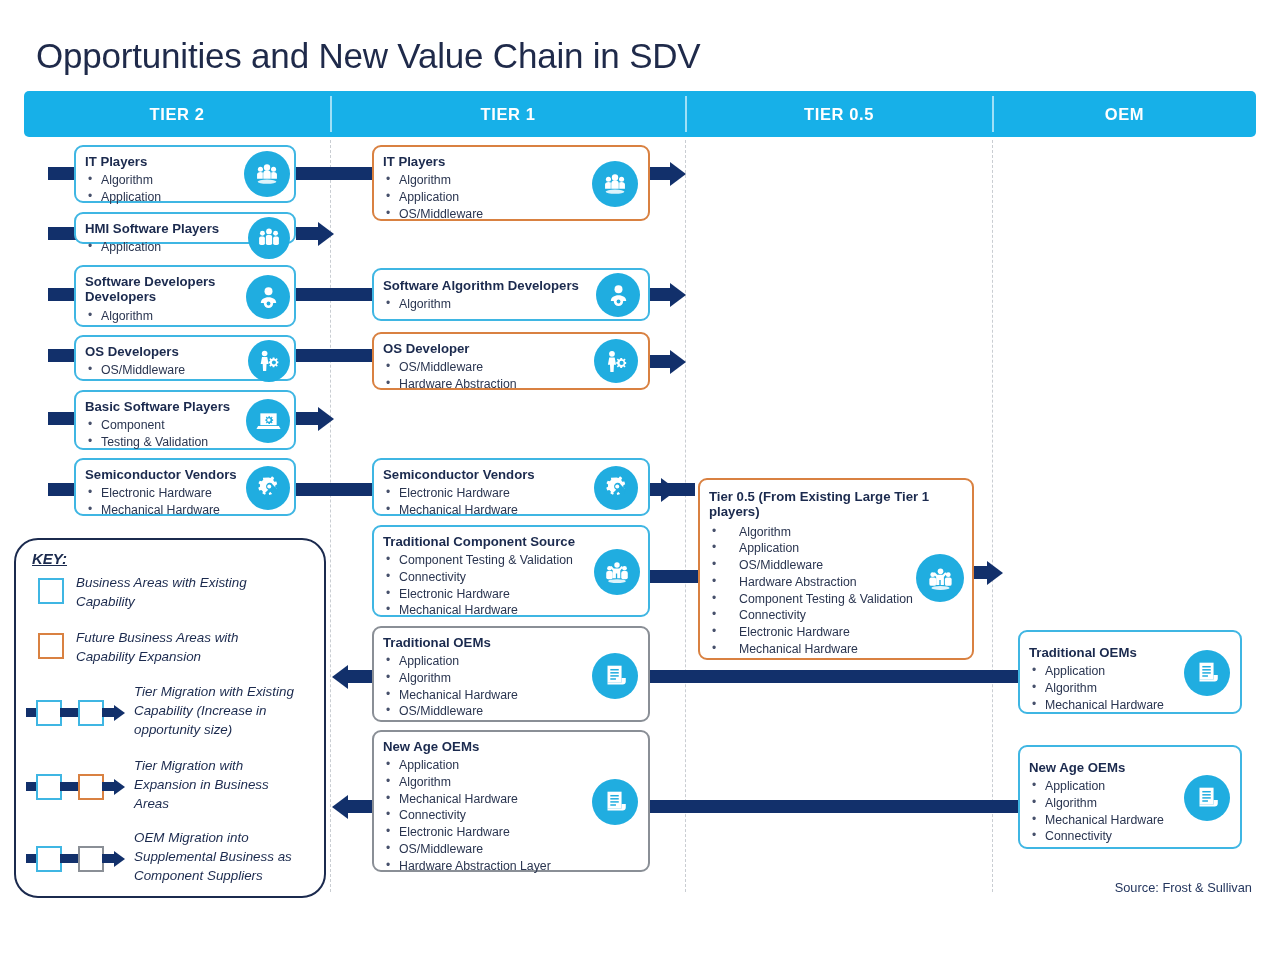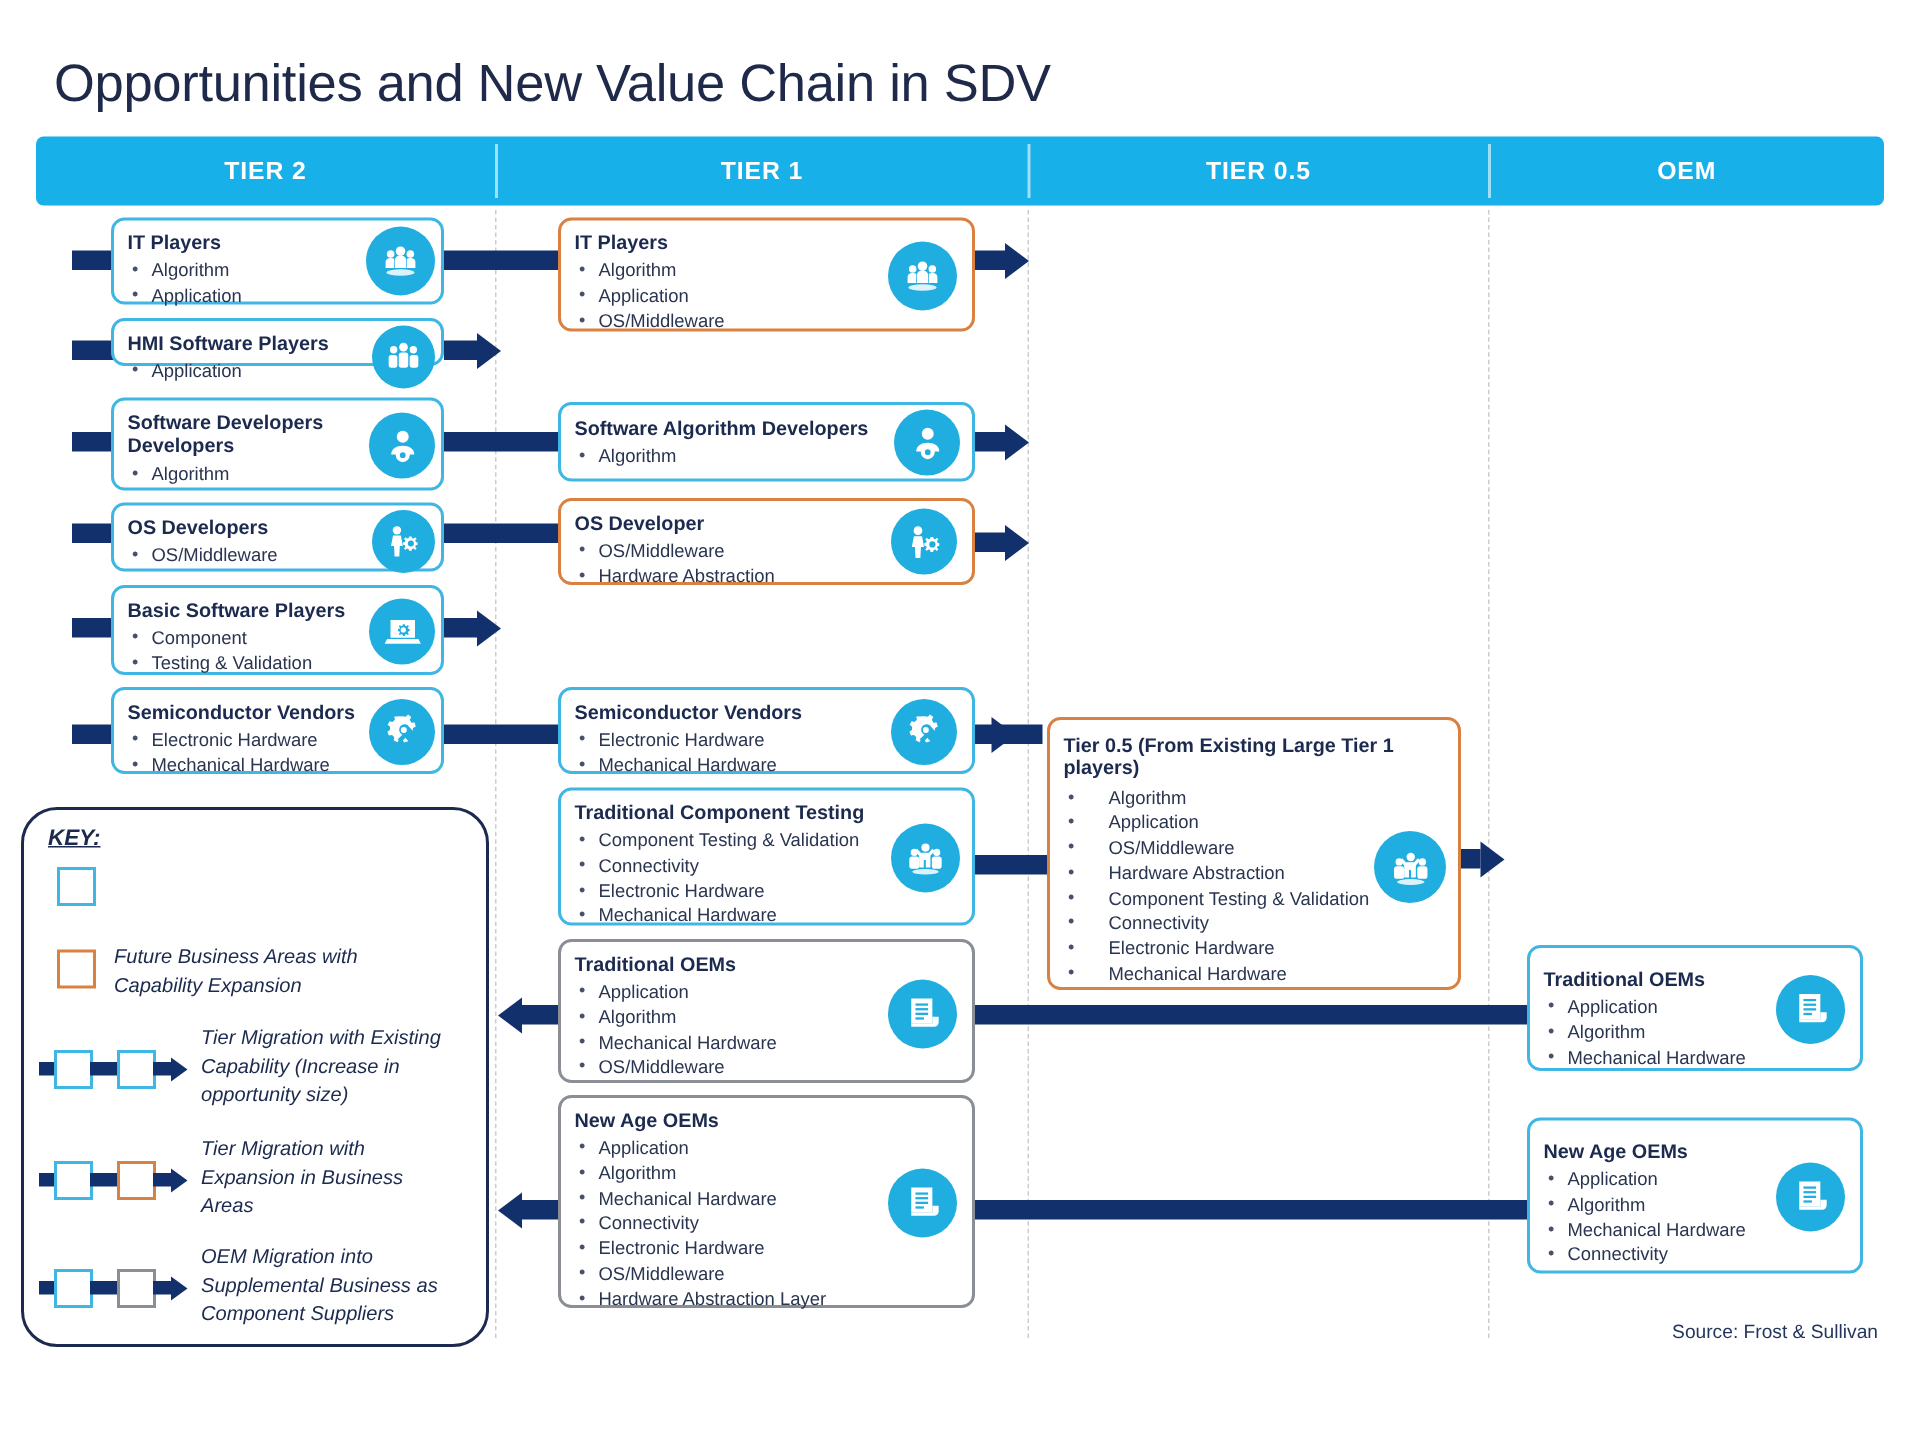--- a/index.html
+++ b/index.html
@@ -380,21 +380,21 @@
             <path d="M16 3.8l2.3.5 1.6-1.8 2.4 2-1.1 2 1.2 2.1 2.3-.2.9 3-2 1.1-.3 2.4 1.9 1.4-1.5 2.7-2.2-.7-1.8 1.6.3 2.3-3 .9-1.2-2-2.4-.1-1.3 1.9-2.8-1.3.5-2.2-1.7-1.7-2.3.4-1.1-2.9 1.9-1.2.1-2.4-1.8-1.4 1.4-2.7 2.2.6 1.7-1.7-.4-2.3z"></path>
           </g>
           <path d="M20.8 11.8a4 4 0 10-5.1 5.6l-3.4 3.4 2.3 2.3 3.4-3.4a4 4 0 105.2-5.3z" fill="#20ade0"></path>
           <circle cx="16.8" cy="13.9" r="2.2" fill="#fff"></circle>
         </svg>
     </div>
   </div>
 
   <div class="node blue" style="left:372px;top:525px;width:278px;height:92px;">
     <div class="body" style="right:58px;">
-      <div class="n-title">Traditional Component Testing</div>
+      <div class="n-title">Traditional Component Source</div>
       <ul>
         <li>Component Testing &amp; Validation</li>
         <li>Connectivity</li>
         <li>Electronic Hardware</li>
         <li>Mechanical Hardware</li>
       </ul>
     </div>
     <div class="cicon" style="right:8px;top:22px;width:46px;height:46px;">
       <svg width="30" height="30" viewBox="0 0 32 32">
           <g fill="#fff">
@@ -543,20 +543,24 @@
             <rect x="11" y="18.4" width="6" height="1.6"></rect>
           </g>
         </svg>
     </div>
   </div>
 
   <div class="keybox">
     <div class="key-title">KEY:</div>
 
     <div class="key-sq blue" style="left:22px;top:38px;"></div>
+    <div class="key-text" style="left:60px;top:33px;width:236px;">
+      <div>Business Areas with Existing</div>
+      <div>Capability</div>
+    </div>
 
     <div class="key-sq orange" style="left:22px;top:93px;"></div>
     <div class="key-text" style="left:60px;top:88px;width:236px;">
       <div>Future Business Areas with</div>
       <div>Capability Expansion</div>
     </div>
 
     <div style="position:absolute;left:10px;top:158px;width:120px;height:30px;">
       <div class="key-bar" style="left:0px;top:10px;width:16px;"></div>
       <div class="key-sq blue" style="left:10px;top:2px;"></div>

